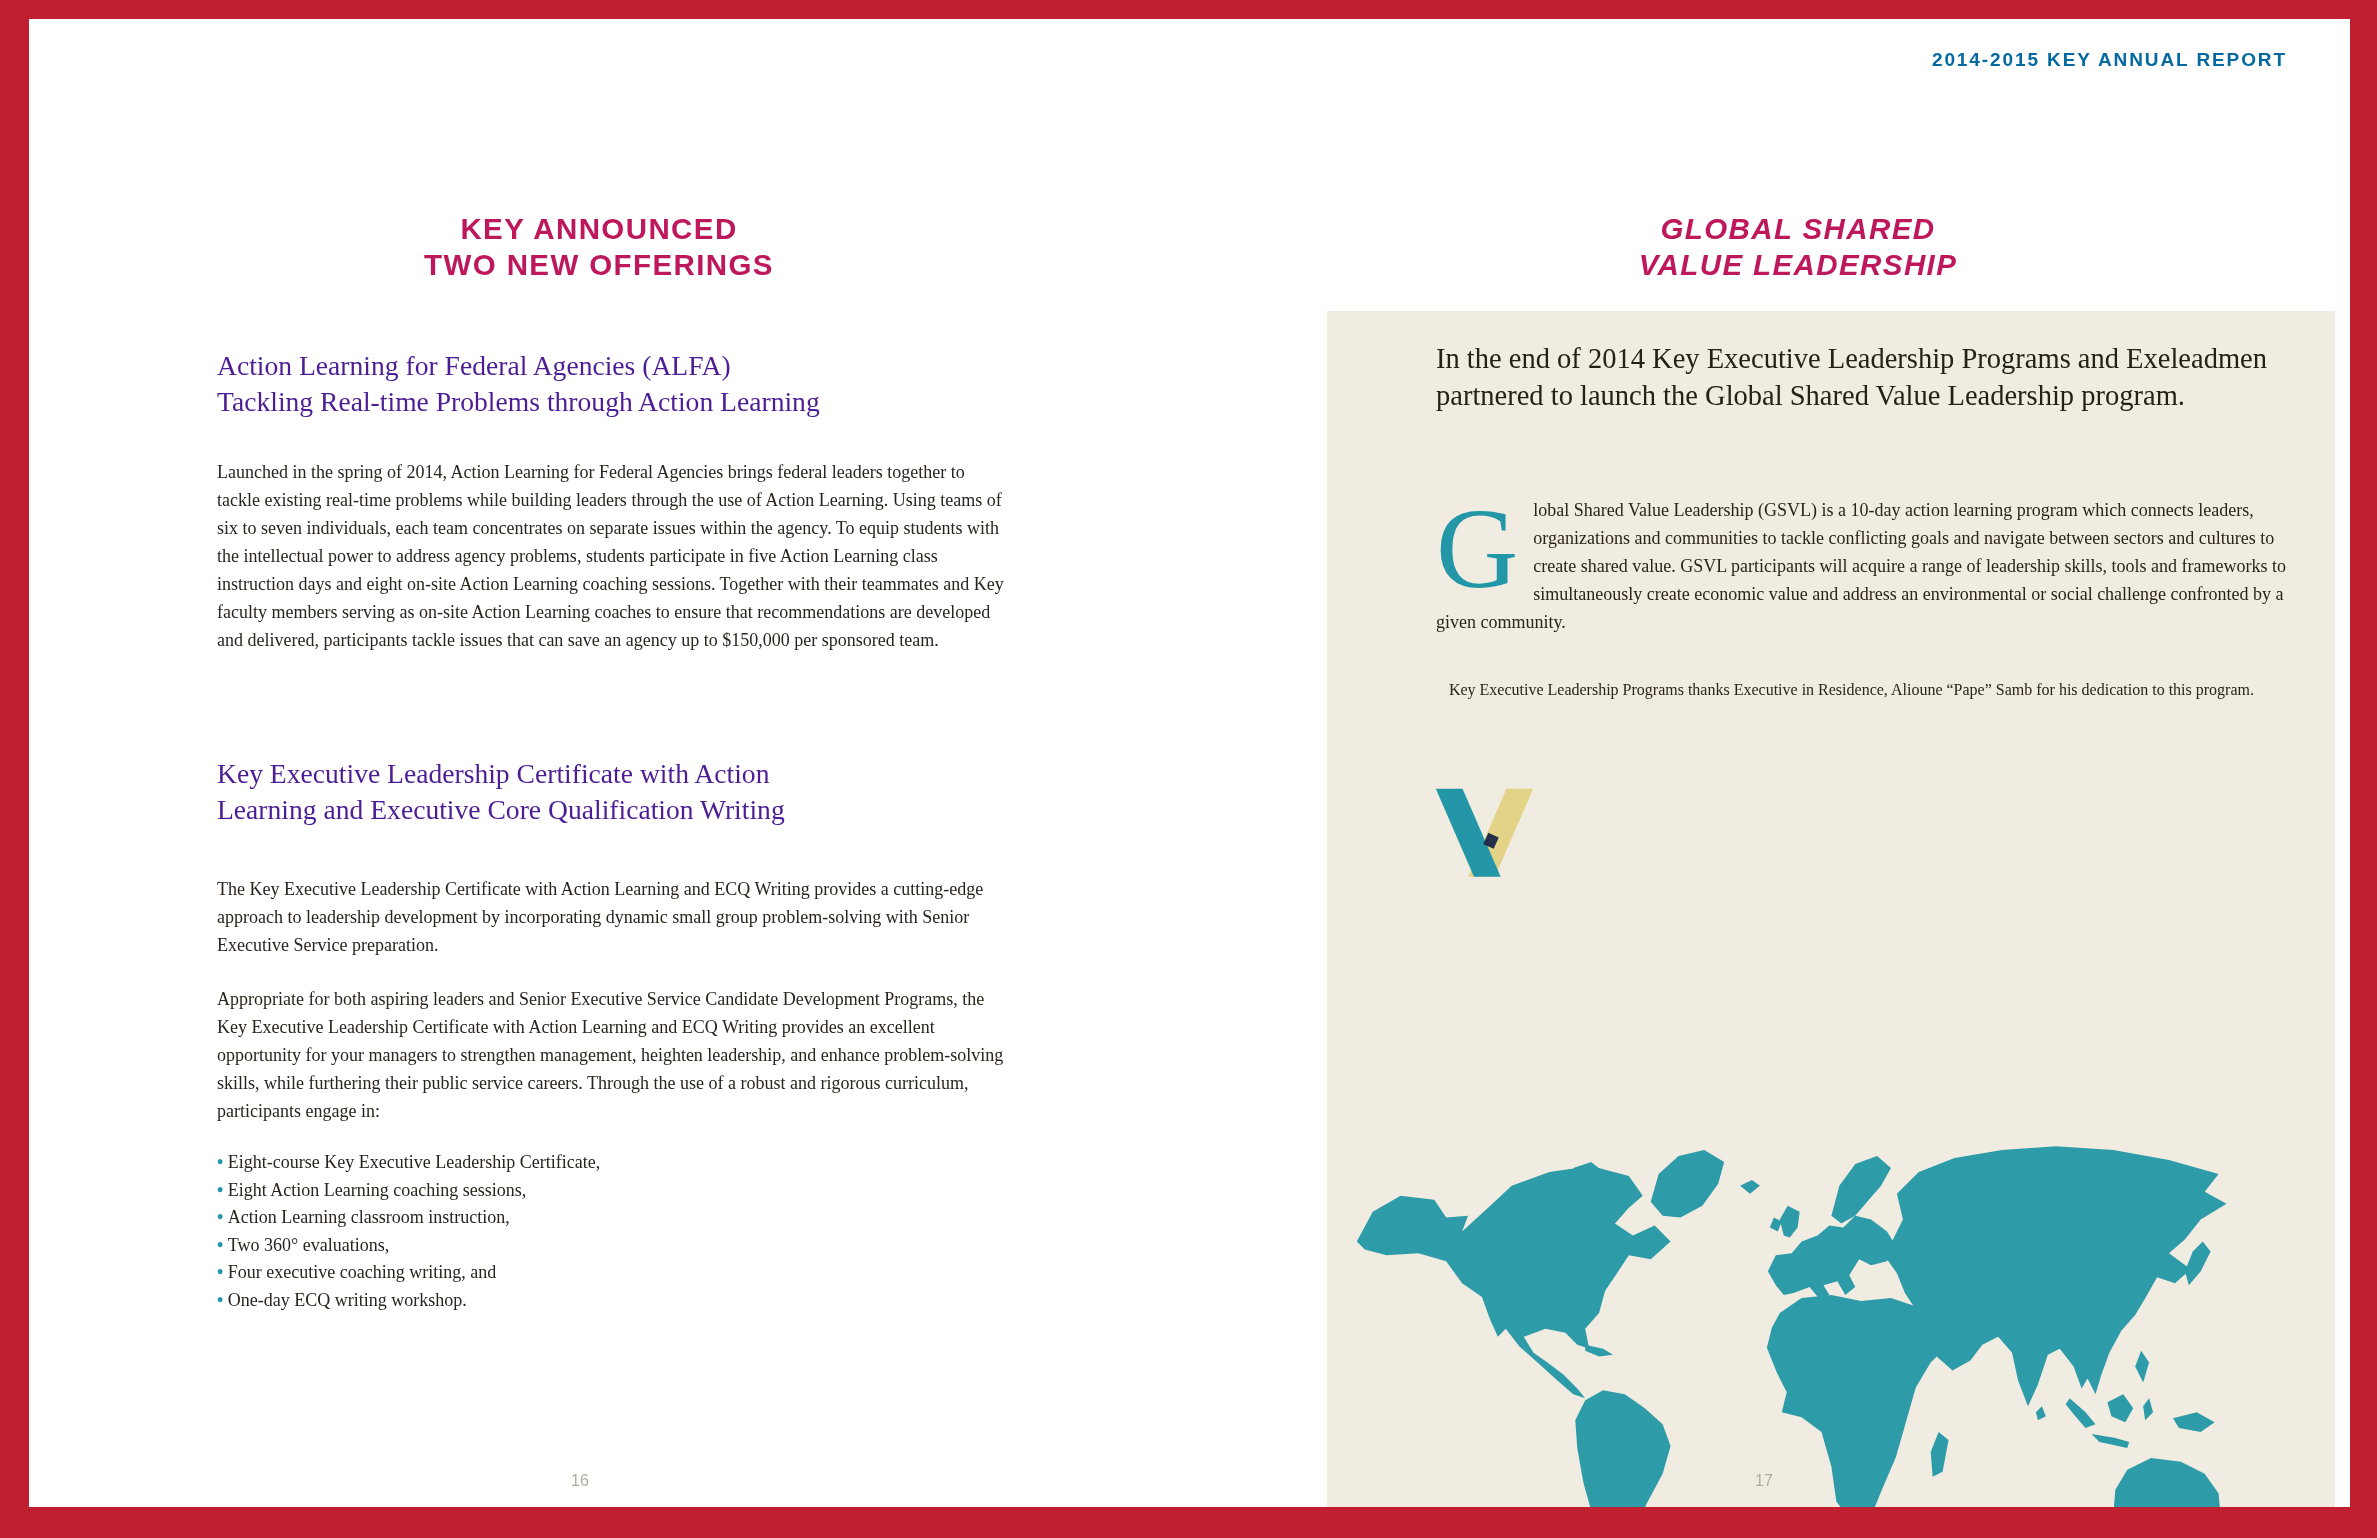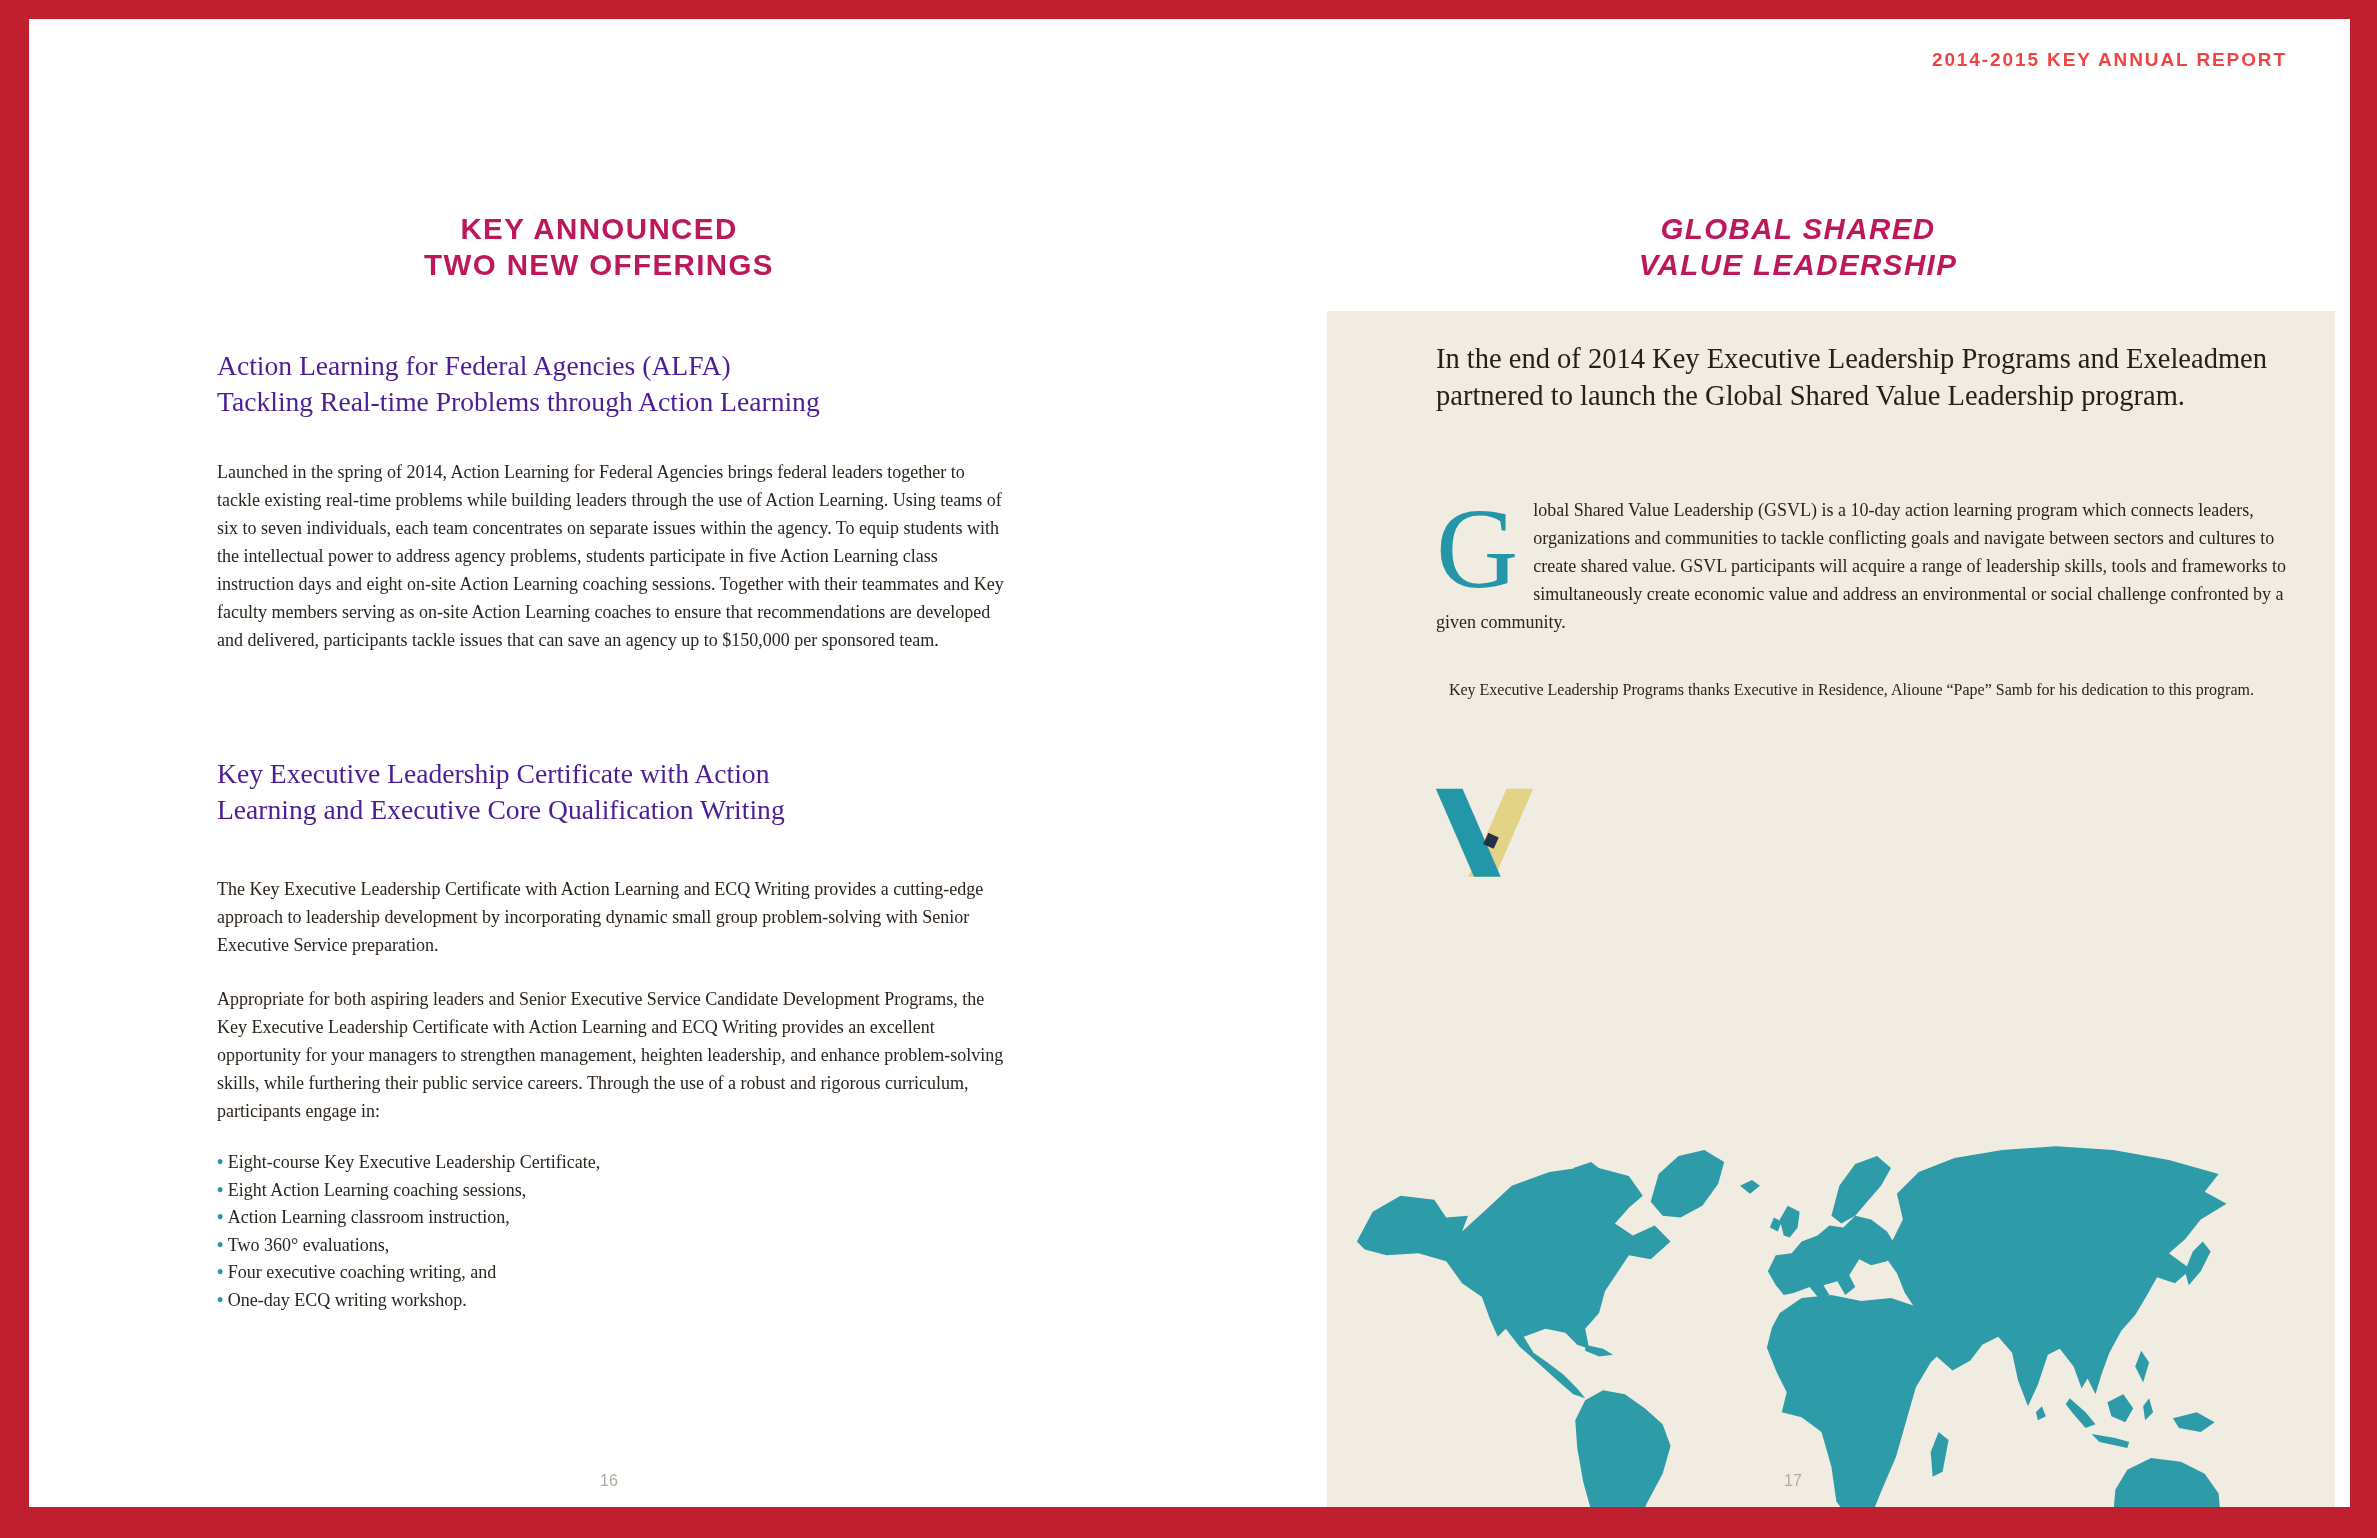--- a/index.html
+++ b/index.html
@@ -19,21 +19,21 @@
     clip-path:polygon(0 0,100% 0,100% 60%,91.5% 100%,0 100%);
   }
   .tab-label{
     position:absolute;left:107px;top:57px;
     font-family:"Liberation Sans",sans-serif;font-size:18px;font-weight:bold;
     letter-spacing:2.9px;color:#ffffff;
   }
   .report-title{
     position:absolute;top:49px;right:91px;z-index:2;
     font-family:"Liberation Sans",sans-serif;font-size:19px;font-weight:bold;
-    letter-spacing:1.9px;color:#ef4444;
+    letter-spacing:1.9px;color:#0369a1;
   }
   
   .page-heading{
     position:absolute;width:628px;text-align:center;
     font-family:"Liberation Sans",sans-serif;font-size:29.5px;font-weight:bold;
     letter-spacing:1.4px;color:#be185d;line-height:1.22;
   }
   .heading-left{left:285px;top:211px;}
   .heading-right{left:1484px;top:211px;font-style:italic;}
   
@@ -72,21 +72,21 @@
   }
   .panel-thanks{
     position:absolute;left:109px;top:367px;width:818px;
     font-size:16px;line-height:1.55;color:#2b241d;text-align:right;
   }
   .logo{position:absolute;left:105px;top:474px;width:105px;height:105px;z-index:2;}
   .map-wrap{position:absolute;left:7.6px;right:7.6px;bottom:17px;height:623px;z-index:1;}
   .map-wrap svg{width:100%;height:100%;}
   
   .page-num{
-    position:absolute;top:1472px;width:76px;text-align:center;
+    position:absolute;top:1472px;width:76px;
     font-family:"Liberation Sans",sans-serif;font-size:16px;color:#b3aba1;z-index:2;
   }
   .page-num-left{left:571px;}
   .page-num-right{left:1755px;}
 </style>
 </head>
 <body>
 
 <div class="canvas">
 

